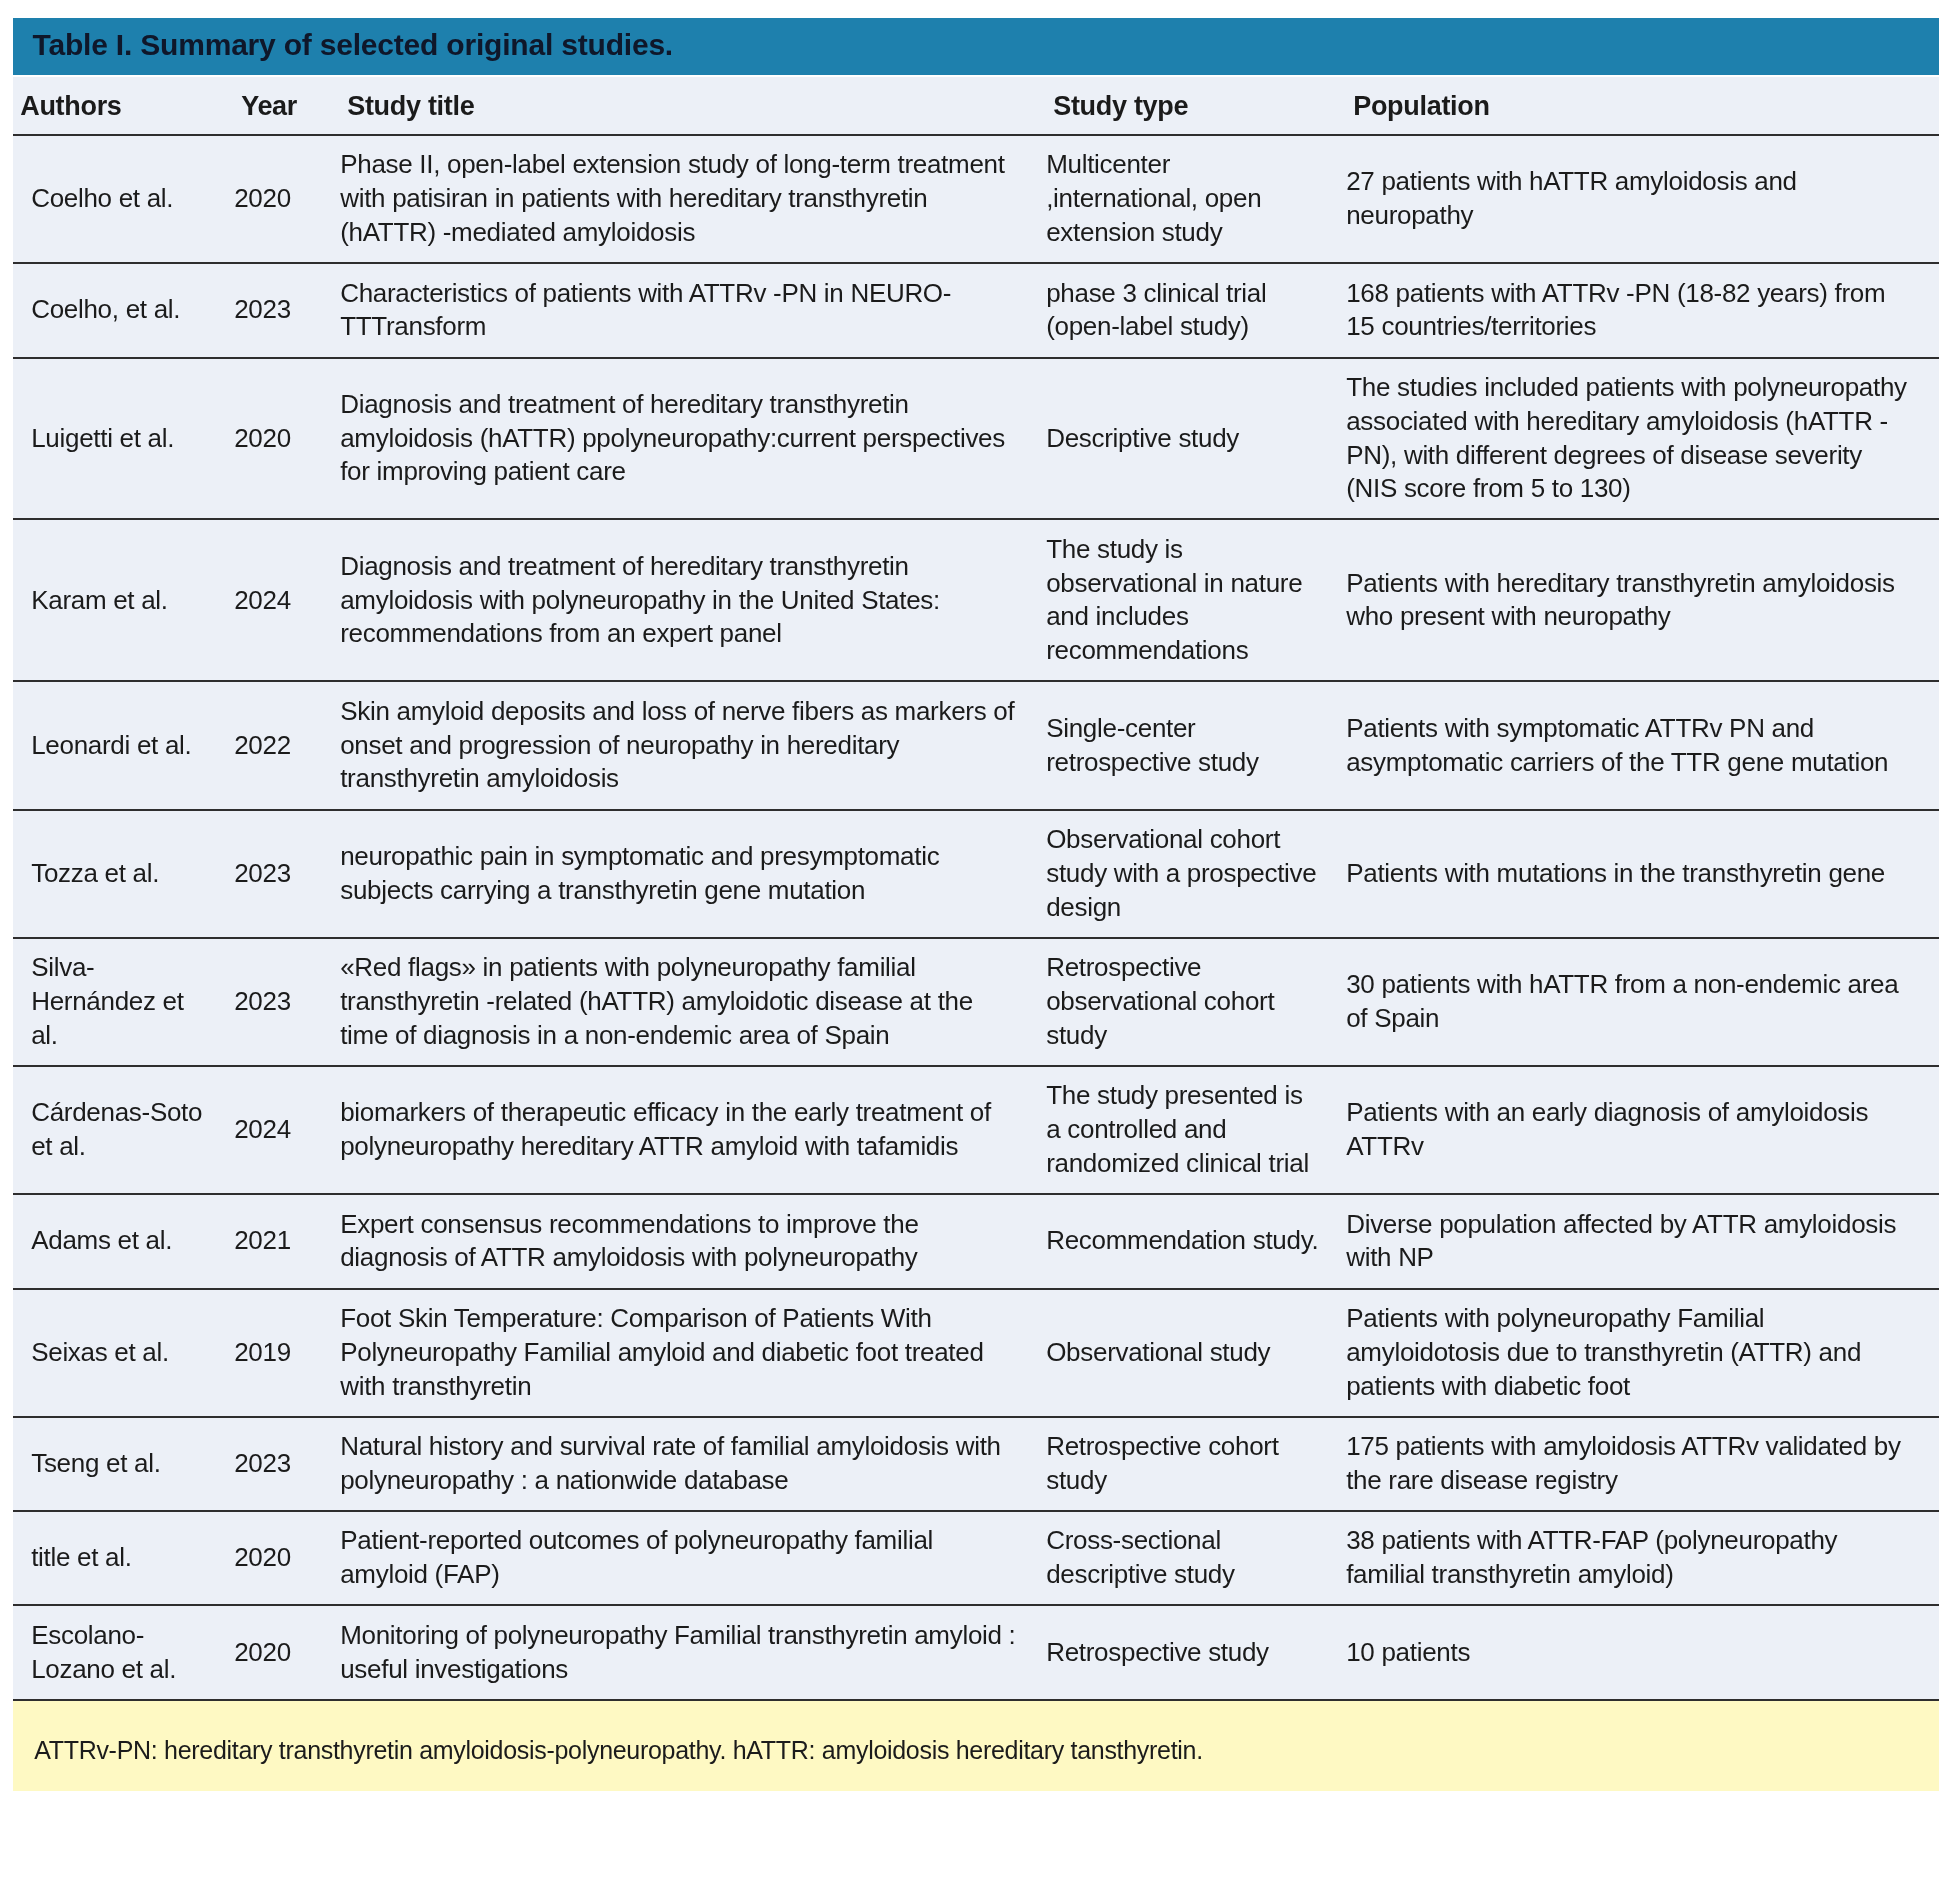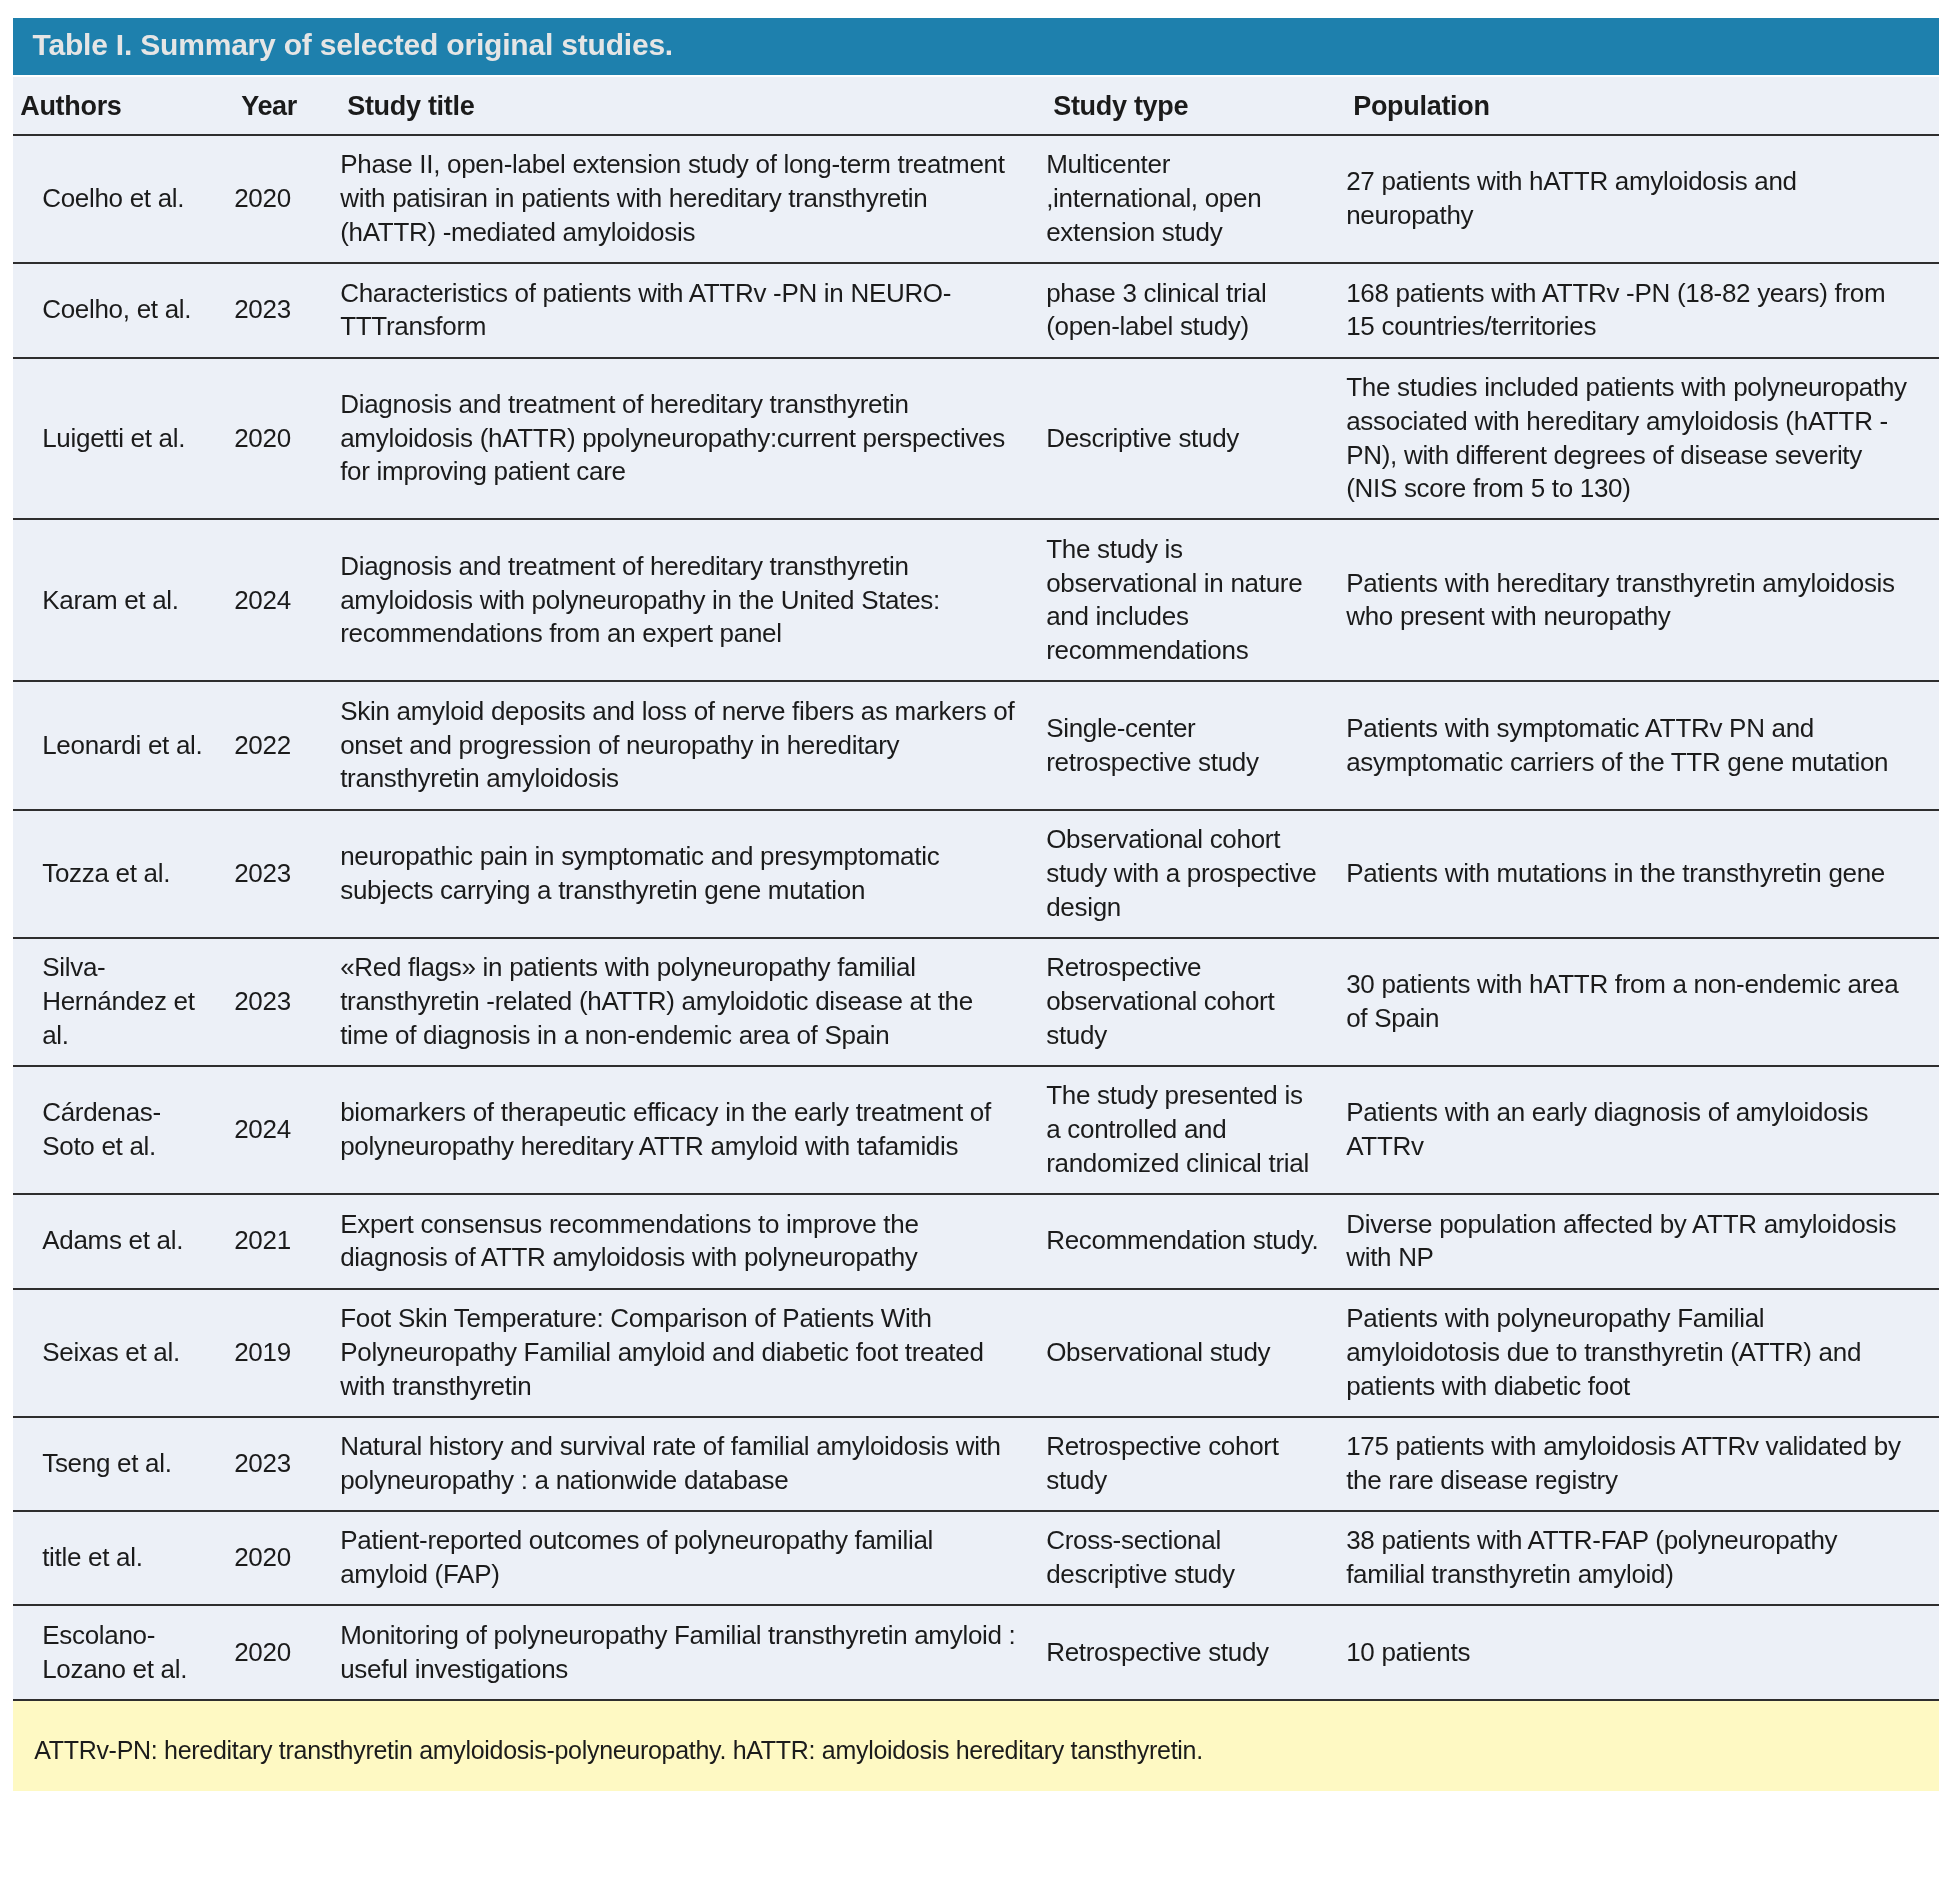--- a/index.html
+++ b/index.html
@@ -11,21 +11,21 @@
     font-family: "Liberation Sans", sans-serif;
     color: #1b1b1b;
   }
   .page {
     padding: 17.6px 13.2px 0 13.2px;
     box-sizing: border-box;
     width: 1952px;
   }
   .title-bar {
     background: #1E80AD;
-    color: #e5e5e5;
+    color: #0f172a;
     font-weight: bold;
     font-size: 30px;
     letter-spacing: -0.2px;
     padding: 10.6px 19.4px 12.4px 19.4px;
     border-bottom: 2.6px solid #ffffff;
   }
   table.studies {
     width: 100%;
     border-collapse: collapse;
     background: #ECF0F7;
@@ -46,21 +46,21 @@
   }
   tbody tr { border-top: 2.6px solid #2e2e2e; }
   td {
     font-size: 26px;
     line-height: 1.30;
     letter-spacing: -0.3px;
     vertical-align: middle;
     padding: 12.4px 23px 12.4px 0;
     word-wrap: break-word;
   }
-  td.c-authors { padding-left: 29px; }
+  td.c-authors { padding-left: 18px; }
   td.c-year    { text-align: left; padding-right: 3.5px; }
   .footnote {
     font-size: 25px;
     letter-spacing: -0.3px;
     padding: 35px 13.2px 26.5px 21px;
     background: #fef9c3;
   }
 </style>
 </head>
 <body>

